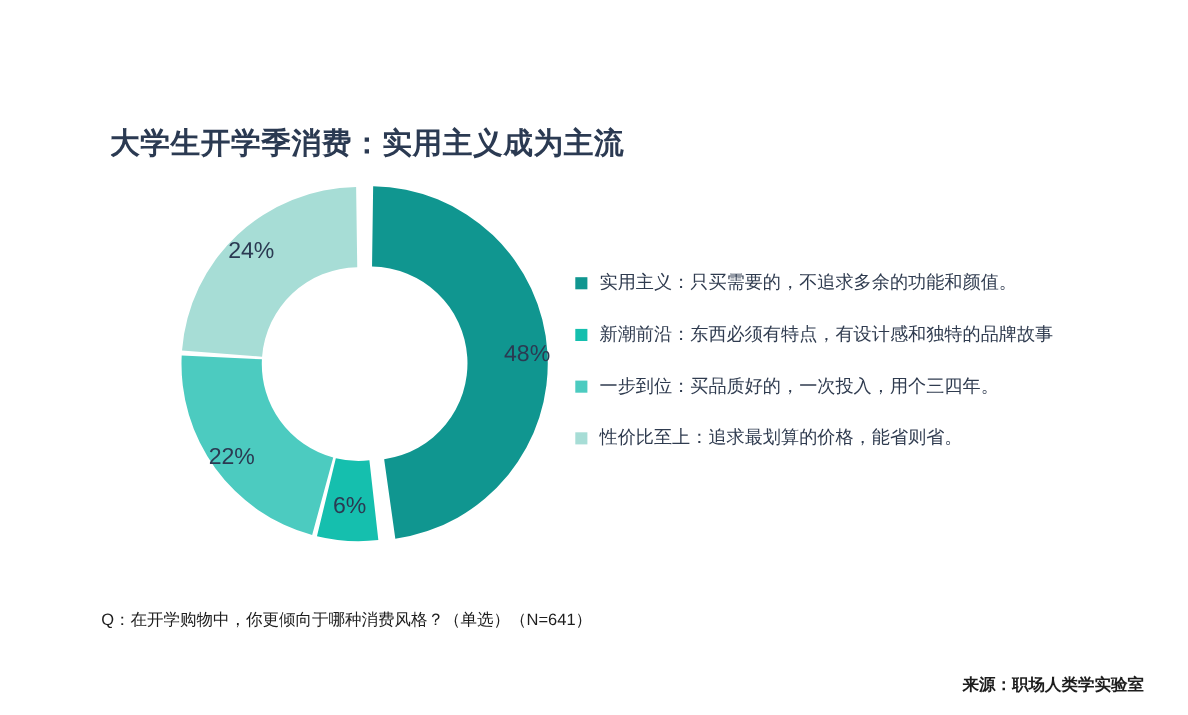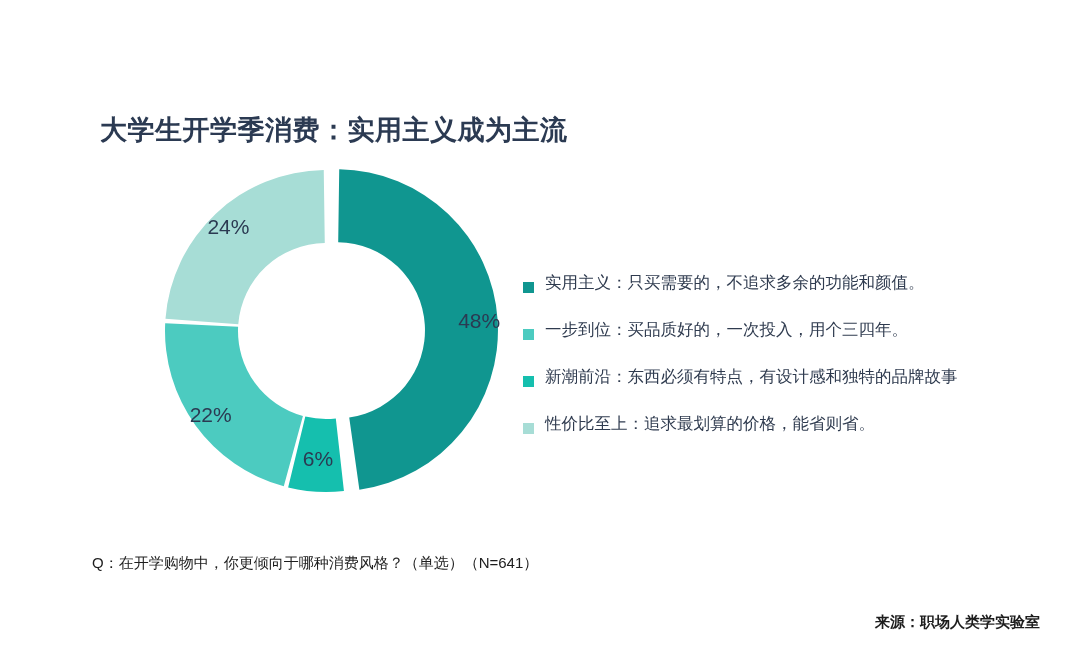--- a/index.html
+++ b/index.html
@@ -54,21 +54,21 @@
 
   
   #legend {
     position: absolute;
     left: 523px;
     top: 246px;
     width: 500px;
   }
   .legend-row {
     display: flex;
-    align-items: flex-end;
+    align-items: flex-start;
     height: 47px;
   }
   .legend-swatch {
     width: 11px;
     height: 11px;
     margin-top: 6px;
     flex: 0 0 auto;
   }
   .legend-text {
     margin-left: 11px;
@@ -121,26 +121,26 @@
         </g>
     </svg>
   </div>
 
   <div id="legend">
     <div class="legend-row">
       <span class="legend-swatch" style="background: rgb(16, 150, 144);"></span>
       <span class="legend-text">实用主义：只买需要的，不追求多余的功能和颜值。</span>
     </div>
     <div class="legend-row">
+      <span class="legend-swatch" style="background: rgb(21, 191, 174);"></span>
+      <span class="legend-text">新潮前沿：东西必须有特点，有设计感和独特的品牌故事</span>
+    </div>
+    <div class="legend-row">
       <span class="legend-swatch" style="background: rgb(76, 203, 192);"></span>
       <span class="legend-text">一步到位：买品质好的，一次投入，用个三四年。</span>
-    </div>
-    <div class="legend-row">
-      <span class="legend-swatch" style="background: rgb(21, 191, 174);"></span>
-      <span class="legend-text">新潮前沿：东西必须有特点，有设计感和独特的品牌故事</span>
     </div>
     <div class="legend-row">
       <span class="legend-swatch" style="background: rgb(167, 221, 214);"></span>
       <span class="legend-text">性价比至上：追求最划算的价格，能省则省。</span>
     </div>
   </div>
 
   <div id="question-note">Q：在开学购物中，你更倾向于哪种消费风格？（单选）（N=641）</div>
   <div id="source-note">来源：职场人类学实验室</div>
 

